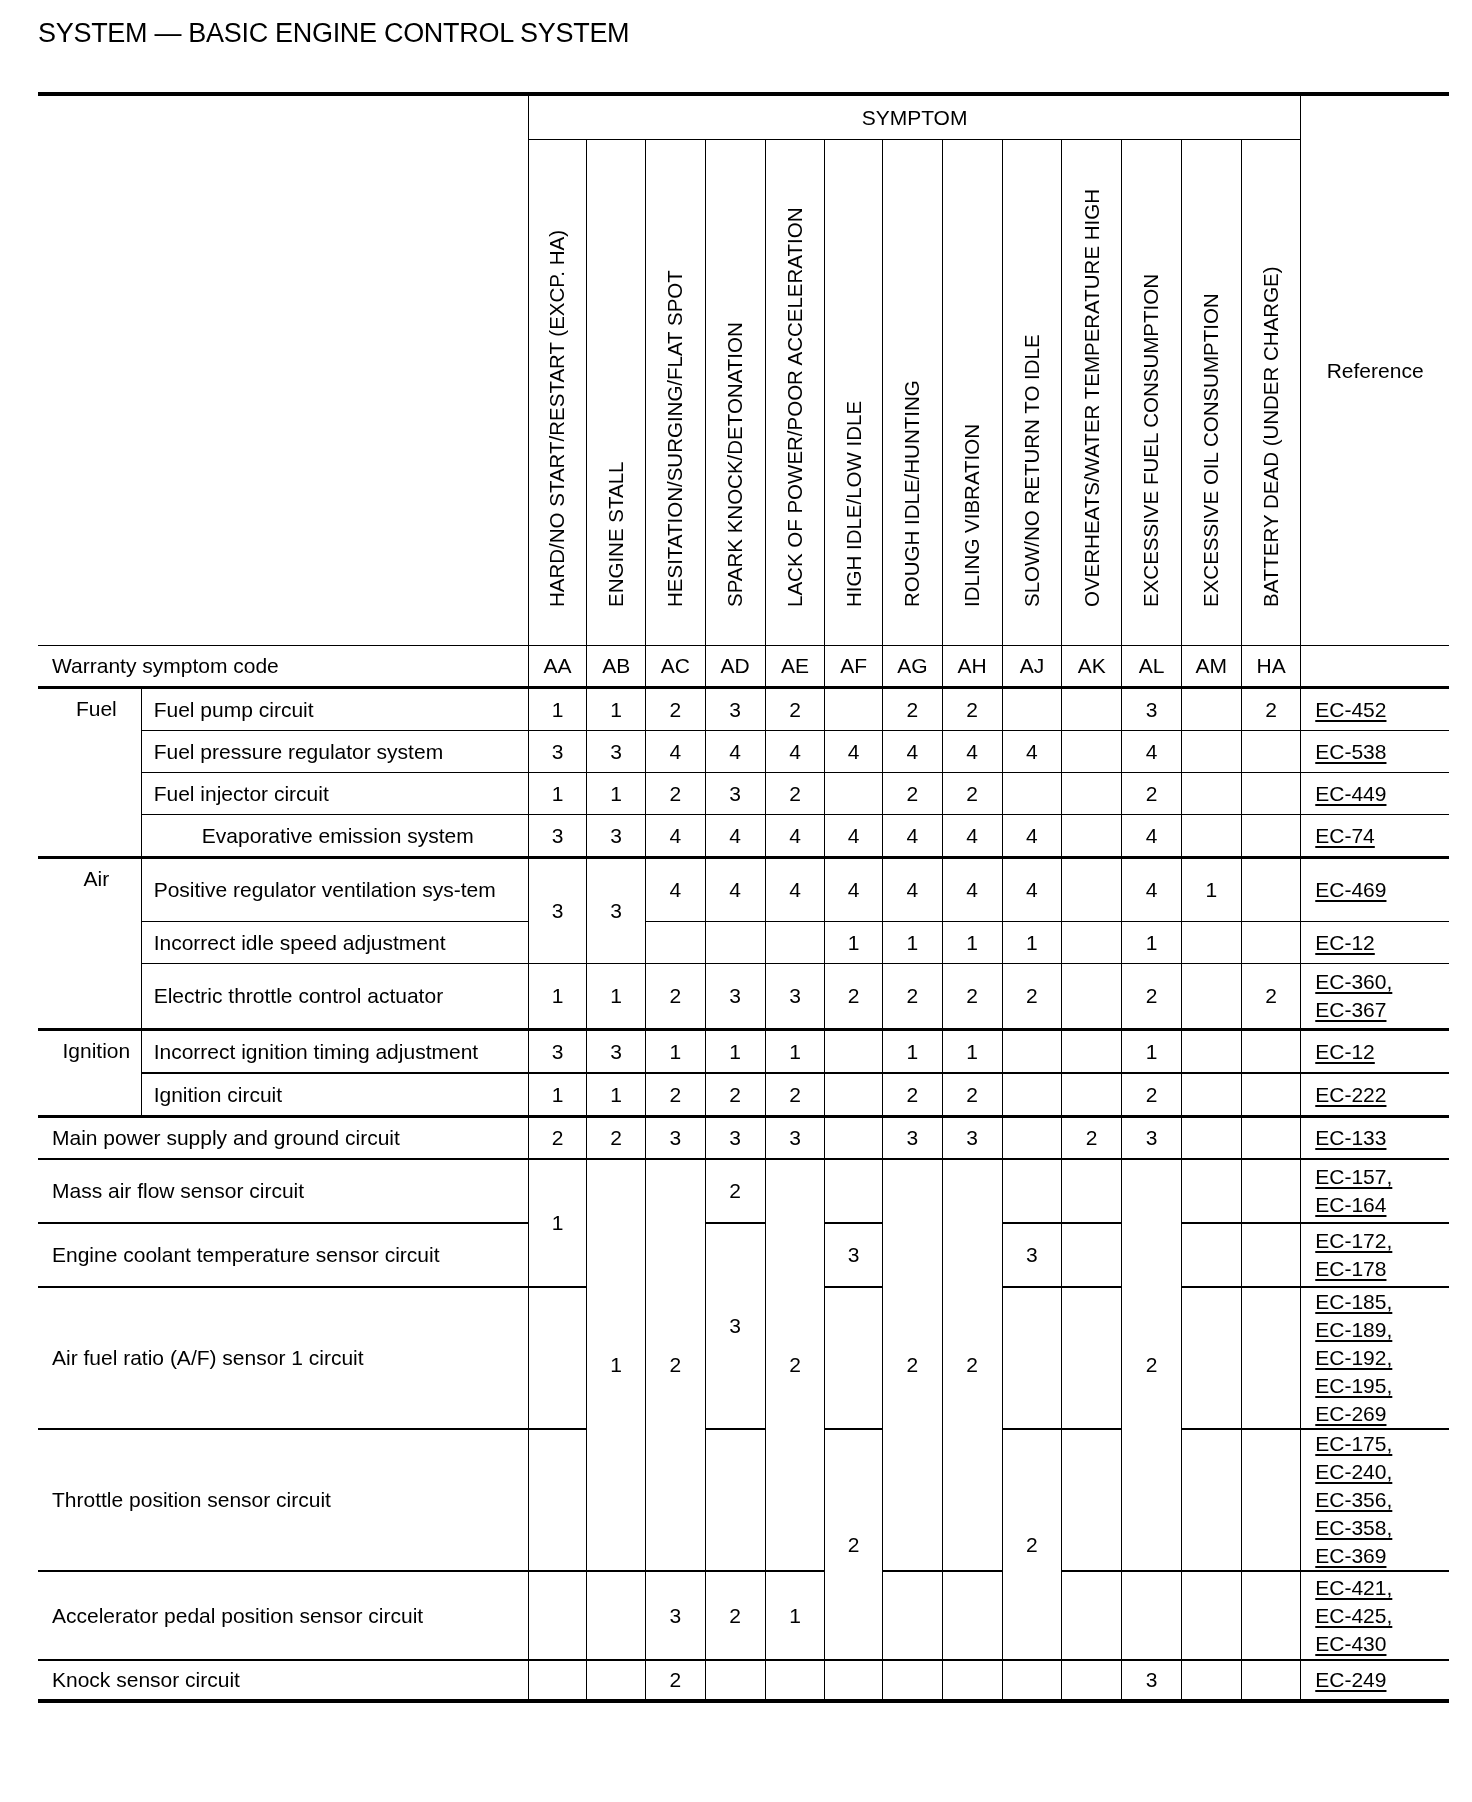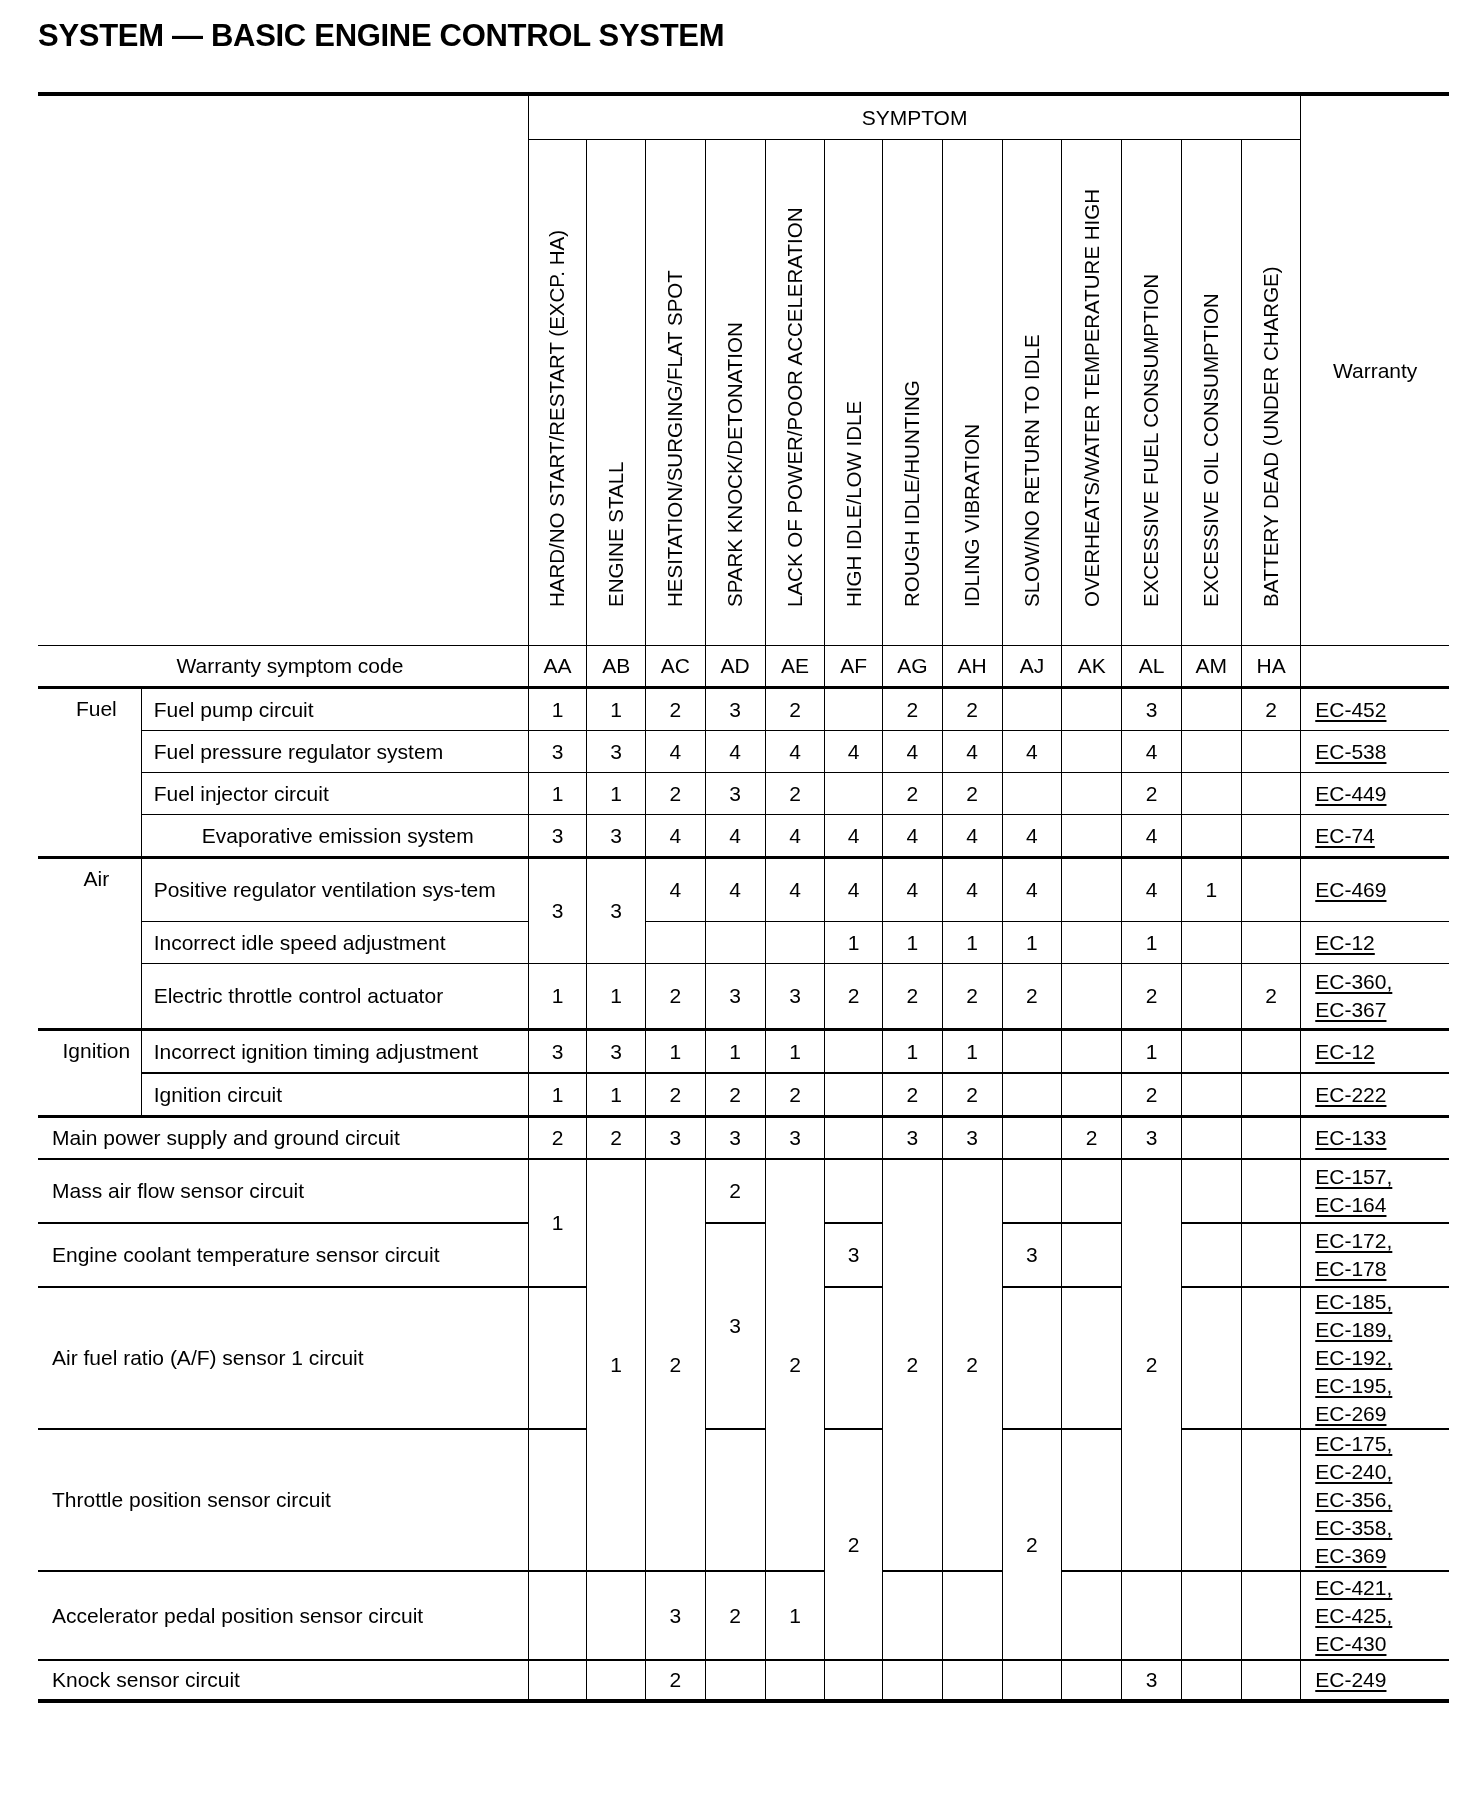--- a/index.html
+++ b/index.html
@@ -1,29 +1,29 @@
 <!DOCTYPE html>
 <html><head>
 <meta charset="utf-8">
 <style>
   html,body{margin:0;padding:0;background:#ffffff;}
   body{width:1472px;height:1802px;position:relative;font-family:"Liberation Sans",sans-serif;color:#000;}
-  .page-title{position:absolute;left:38px;top:18px;font-size:31px;letter-spacing:-0.3px;font-weight:bold;text-align:center;}
+  .page-title{position:absolute;left:38px;top:18px;font-size:27px;letter-spacing:-0.3px;font-weight:normal;text-align:center;}
   table.matrix{position:absolute;left:38px;top:92px;width:1411px;border-collapse:collapse;table-layout:fixed;font-size:21px;}
   table.matrix td, table.matrix th{border:1px solid #000;padding:0;font-weight:normal;vertical-align:middle;}
   table.matrix{border-top:4px solid #000;border-bottom:4px solid #000;}
   .edge-l{border-left:none !important;}
   .edge-r{border-right:none !important;}
   .symptom-title{height:43px;text-align:center;font-size:21px;}
   .vhead{height:505px;position:relative;}
   .vhead span{position:absolute;left:50%;bottom:14px;transform-origin:0 0;transform:rotate(-90deg) translate(0,-50%);white-space:nowrap;font-size:20.5px;display:block;}
   .ref-head{text-align:center;font-size:21px;}
   .code-label{height:40px;padding-left:14px !important;text-align:left;}
   .code{text-align:center;height:40px;}
-  .thick-bottom{border-bottom:3px solid #000 !important;text-align:center;}
+  .thick-bottom{border-bottom:3px solid #000 !important;}
   .thick-top{border-top:3px solid #000 !important;}
   .cat{padding-left:14px !important;vertical-align:top !important;padding-top:8px !important;text-align:center;}
   .item{padding-left:12px !important;padding-right:6px !important;text-align:left;line-height:28px;}
   .full-item{padding-left:14px !important;text-align:left;}
   .val{text-align:center;}
   .ref{padding-left:14px !important;text-align:left;line-height:28px;}
   .ref a{color:#000;text-decoration:underline;text-decoration-thickness:2px;text-underline-offset:3px;}
 </style>
 </head>
 <body>
@@ -47,21 +47,21 @@
     <col style="width:58px">
       <col style="width:59px">
       <col style="width:58px">
     <col style="width:145px">
   </colgroup>
 
   <tbody>
       <tr>
     <td colspan="2" rowspan="2" class="edge-l" style="border-top:none;"></td>
     <td colspan="13" class="symptom-title" style="border-top:none;">SYMPTOM</td>
-    <td rowspan="2" class="ref-head edge-r" style="border-top:none;">Warranty</td>
+    <td rowspan="2" class="ref-head edge-r" style="border-top:none;">Reference</td>
   </tr>
 
   <tr id="vhead-row">
         <td class="vhead">
           <span>HARD/NO START/RESTART (EXCP. HA)</span>
         </td>
         <td class="vhead">
           <span>ENGINE STALL</span>
         </td>
         <td class="vhead">

